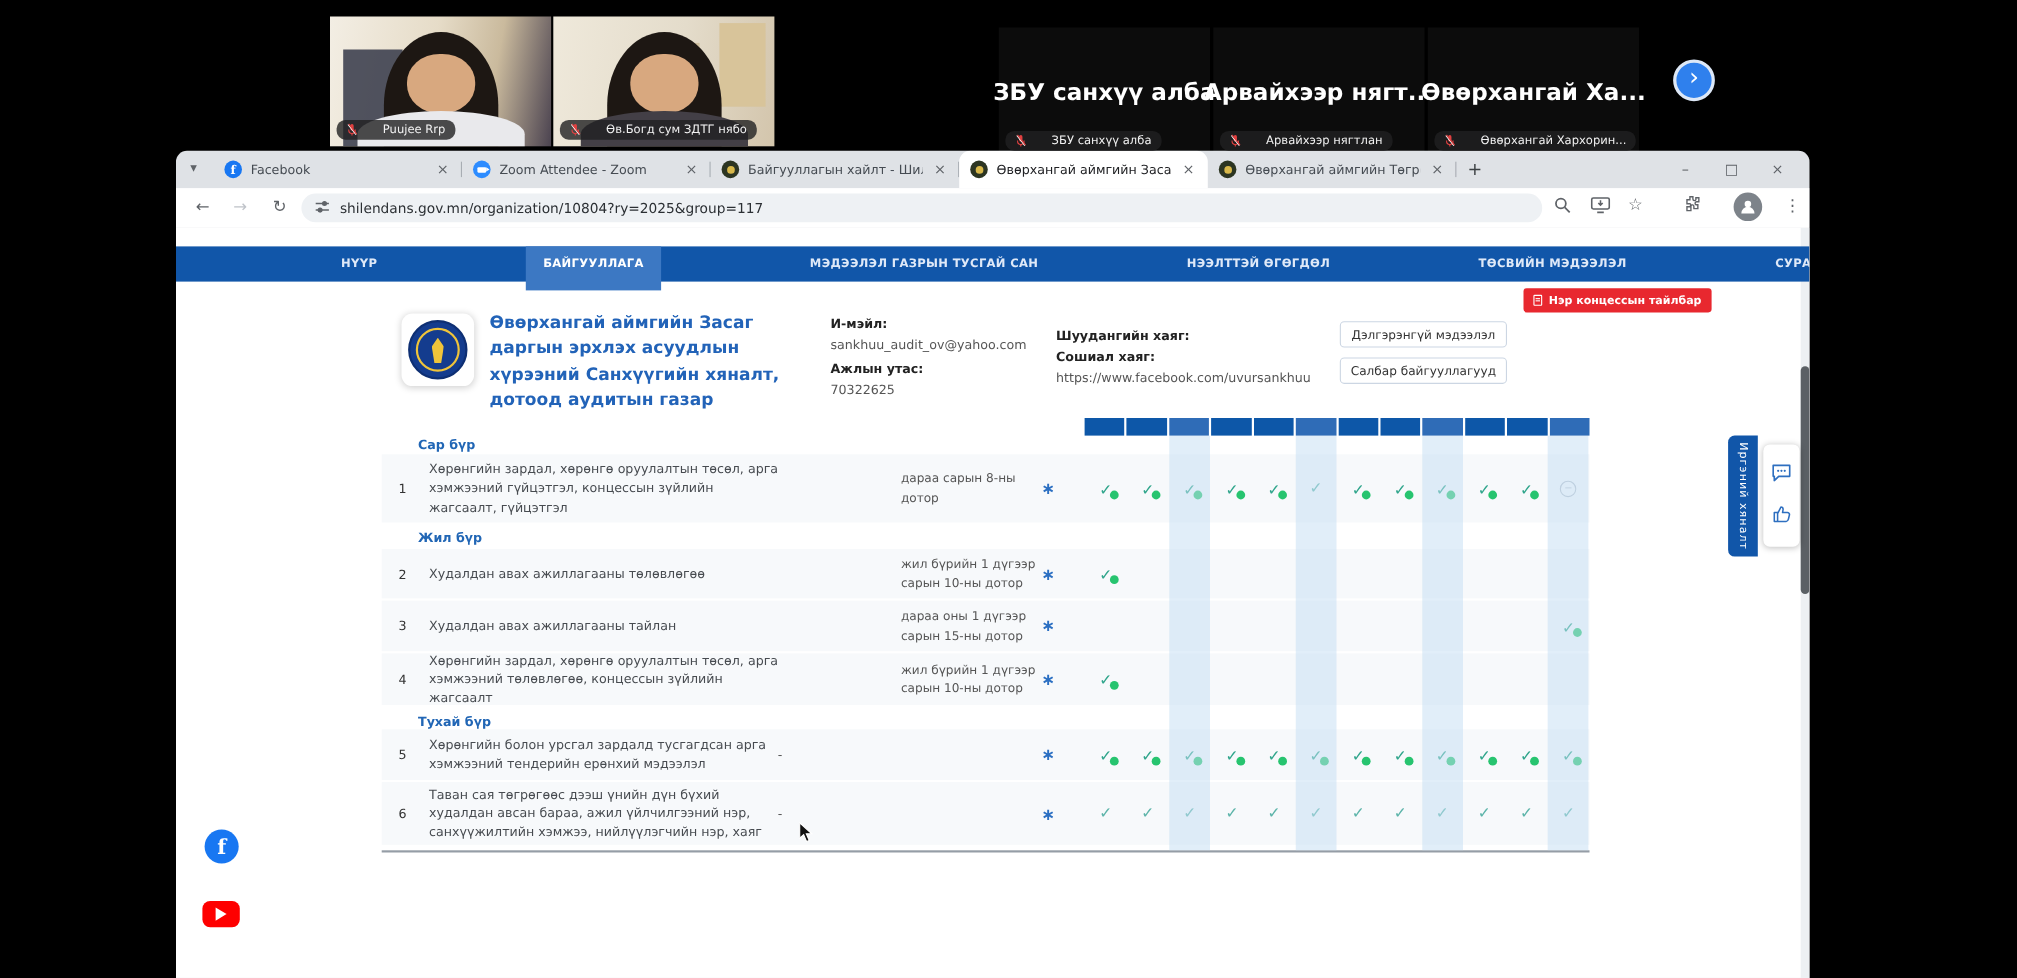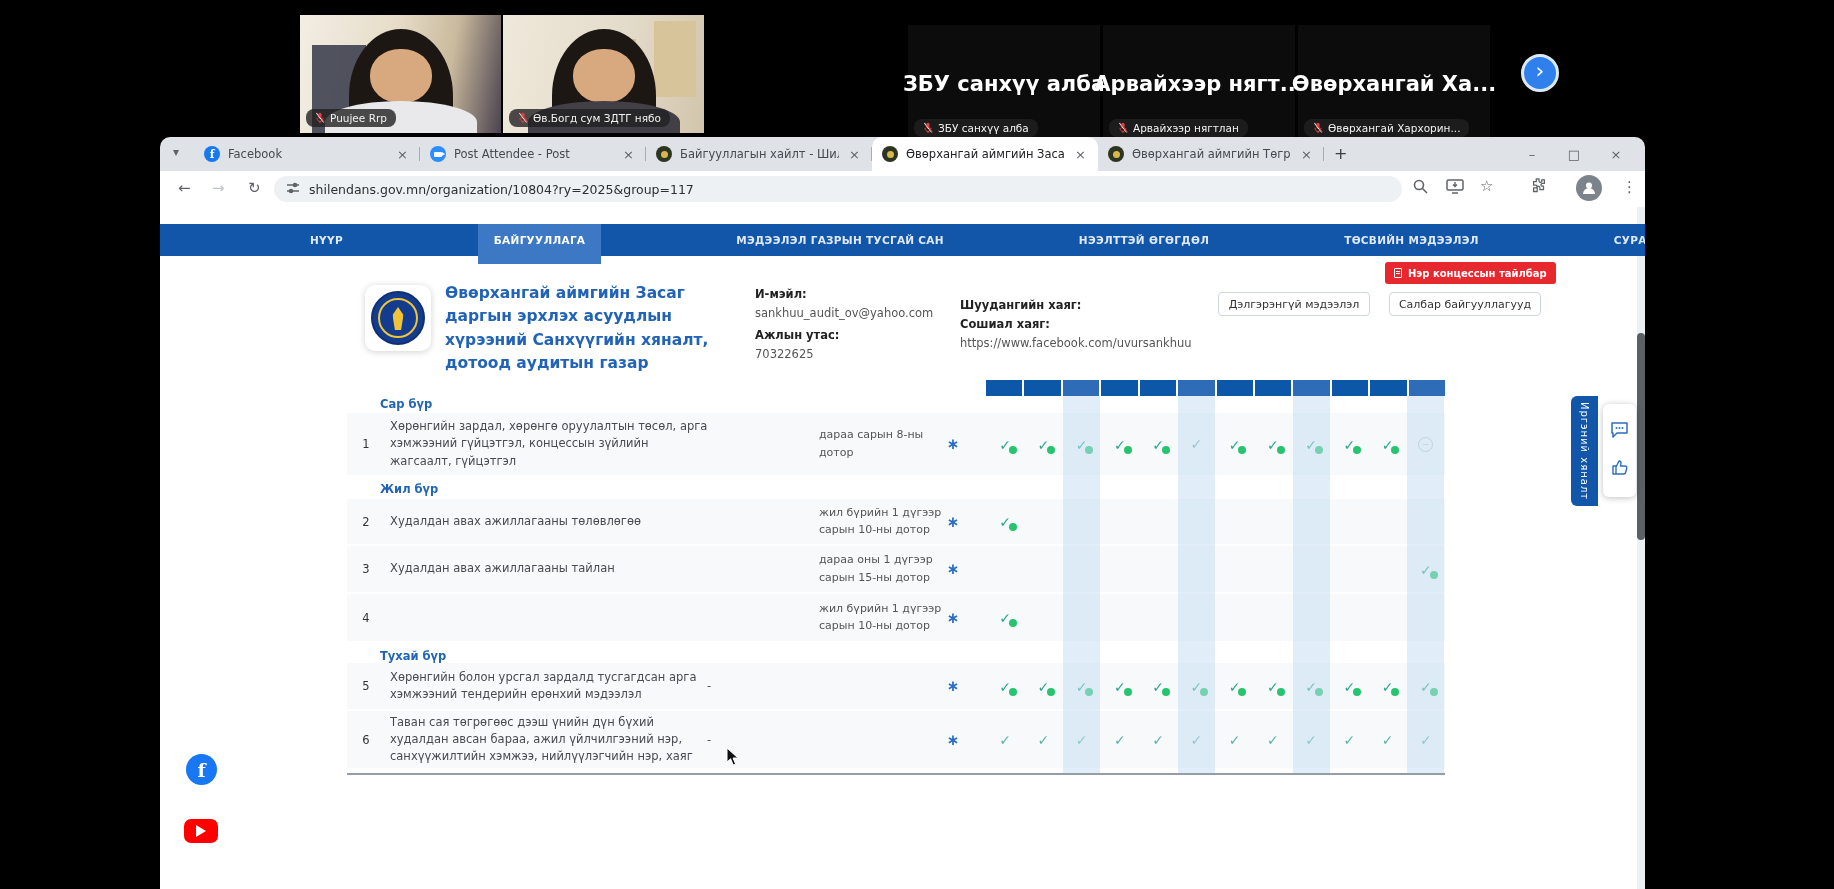--- a/index.html
+++ b/index.html
@@ -15,21 +15,21 @@
   .v0::before{content:'';position:absolute;left:12px;top:30px;width:54px;height:88px;background:#343748;opacity:.85}
   .v1{background:linear-gradient(180deg,#d9cdb9,#c9ba9e)}
   .v1::before{content:'';position:absolute;left:20px;top:0;width:15px;height:118px;background:repeating-linear-gradient(180deg,#b3a0c6 0 10px,#c9ba9e 10px 18px)}
   .v1::after{content:'';position:absolute;left:90px;top:7px;width:24px;height:24px;border-radius:50%;background:#e8e4da;border:2px solid #8f887a}
   .v2{background:linear-gradient(100deg,#efe9db 0%,#e4dccb 55%,#d3c5ac 100%)}
   .v2::before{content:'';position:absolute;right:8px;top:6px;width:42px;height:76px;background:#d8c49a;box-shadow:-54px 12px 0 -6px #cfbf9f}
   .ph{position:absolute;left:50%;top:14px;width:104px;height:112px;transform:translateX(-50%);background:#1d1713;border-radius:52% 52% 10% 10%/62% 62% 0 0}
   .pf{position:absolute;left:50%;top:34px;width:62px;height:54px;transform:translateX(-50%);background:#d8a87f;border-radius:48%}
   .ps{position:absolute;left:50%;bottom:-10px;width:152px;height:42px;transform:translateX(-50%);border-radius:50% 50% 0 0}
   .v0 .ps{background:#e9e9ec}.v1 .ps{background:#6a6570}.v2 .ps{background:#433f46}
-  .pill{position:absolute;left:6px;bottom:6px;display:flex;align-items:center;gap:5px;background:rgba(32,32,34,.8);border-radius:8px;padding:3px 9px;z-index:4}
+  .pill{position:absolute;left:6px;bottom:6px;display:flex;align-items:center;gap:23px;background:rgba(32,32,34,.8);border-radius:8px;padding:3px 9px;z-index:4}
   .pill span{color:#f2f2f2;font-size:10.5px;white-space:nowrap}
   .ztexts{position:absolute;left:908px;top:25px;height:118px;display:flex;gap:3px}
   .ztile{position:relative;width:192px;height:118px;background:#0c0c0c;display:flex;align-items:center;justify-content:center}
   .zname{color:#fff;font-size:21px;font-weight:bold;white-space:nowrap}
   .znext{position:absolute;left:1521px;top:54px;width:38px;height:38px;border-radius:50%;background:#2f80ed;border:3px solid #dde8f7;display:flex;align-items:center;justify-content:center;cursor:pointer}
   .chev{color:#fff;font-size:22px;line-height:1;margin-top:-4px}
 
   
   .bwin{position:absolute;left:160px;top:137px;width:1485px;height:752px;background:#dfe2e6;border-radius:10px 10px 0 0;overflow:hidden}
   .tabbar{position:relative;height:34px}
@@ -74,21 +74,21 @@
   .orgcard{position:absolute;left:187px;top:63px;width:1098px;height:105px;background:#fff}
   .logo{position:absolute;left:18px;top:15px;width:66px;height:66px;border-radius:10px;background:#fff;box-shadow:0 1px 7px rgba(0,0,0,.18);display:flex;align-items:center;justify-content:center}
   .emb{width:54px;height:54px;border-radius:50%;background:#143c8e;border:2px solid #0e2f73;position:relative}
   .emb::before{content:'';position:absolute;inset:5px;border-radius:50%;border:2px solid #f0c43a}
   .emb::after{content:'';position:absolute;left:50%;top:28%;width:11px;height:23px;transform:translateX(-50%);background:#f0c43a;clip-path:polygon(50% 0,100% 35%,78% 100%,22% 100%,0 35%)}
   .orgtitle{position:absolute;left:98px;top:12px;width:302px;font-size:15.5px;font-weight:bold;color:#2263b8;line-height:1.5}
   .c1{position:absolute;left:408px;top:17px}
   .c2{position:absolute;left:613px;top:28px}
   .lbl{font-size:11.5px;font-weight:bold;color:#222;margin-bottom:5px}
   .val{font-size:11.5px;color:#555;margin-bottom:8px;white-space:nowrap}
-  .obtns{position:absolute;left:871px;top:22px;display:flex;gap:19px}
+  .obtns{position:absolute;left:871px;top:22px;display:flex;flex-direction:column;gap:9px}
   .obtns button{width:152px;height:24px;font-size:11px;color:#333;background:#fff;border:1px solid #ccd6e3;border-radius:4px}
 
   .monthstrip{position:absolute;left:826px;top:173px;width:459px;height:16px;display:flex;gap:2px;z-index:3}
   .mseg{flex:1;background:#0d57a8}
   .mseg.lite{background:#2f6cb7}
   .band{position:absolute;top:189px;height:377px;background:rgba(196,221,244,.5);z-index:2;pointer-events:none}
   .seclabel{position:absolute;left:220px;font-size:11.5px;font-weight:bold;color:#2166b5;z-index:3}
   .trow{position:absolute;left:187px;width:1098px;background:#f7f9fb;z-index:1}
   .rnum{position:absolute;left:6px;top:50%;transform:translateY(-50%);width:26px;text-align:center;font-size:11.5px;color:#333}
   .rname{position:absolute;left:43px;top:50%;transform:translateY(-50%);width:318px;font-size:11.5px;color:#474b50;line-height:1.5}
@@ -207,21 +207,21 @@
       <div class="tabs" id="tabs">
           <div class="btab">
             <span class="fav facebook">f</span>
             <span class="ttitle">Facebook</span>
             <span class="tclose">×</span>
           </div>
           <div class="btab">
             <span class="fav zoom">
               <span class="cam"></span>
             </span>
-            <span class="ttitle">Post Attendee - Post</span>
+            <span class="ttitle">Zoom Attendee - Zoom</span>
             <span class="tclose">×</span>
           </div>
           <div class="btab">
             <span class="fav shilen">
               <span class="sdot"></span>
             </span>
             <span class="ttitle">Байгууллагын хайлт - Шилэн д</span>
             <span class="tclose">×</span>
           </div>
           <div class="btab active">
@@ -431,20 +431,21 @@
               <div class="mcell"></div>
               <div class="mcell"></div>
               <div class="mcell"></div>
               <div class="mcell">
                 <span class="cwrap"><span class="chk">✓</span><span class="dot"></span></span>
               </div>
             </div>
           </div>
           <div class="trow" style="top: 387px; height: 47px;">
             <span class="rnum">4</span>
+            <div class="rname">Хөрөнгийн зардал, хөрөнгө оруулалтын төсөл, арга хэмжээний төлөвлөгөө, концессын зүйлийн жагсаалт</div>
             <div class="rextra"></div>
             <div class="rdl">жил бүрийн 1 дүгээр сарын 10-ны дотор</div>
             <span class="rstar">∗</span>
             <div class="rcells">
               <div class="mcell">
                 <span class="cwrap"><span class="chk">✓</span><span class="dot"></span></span>
               </div>
               <div class="mcell"></div>
               <div class="mcell"></div>
               <div class="mcell"></div>

